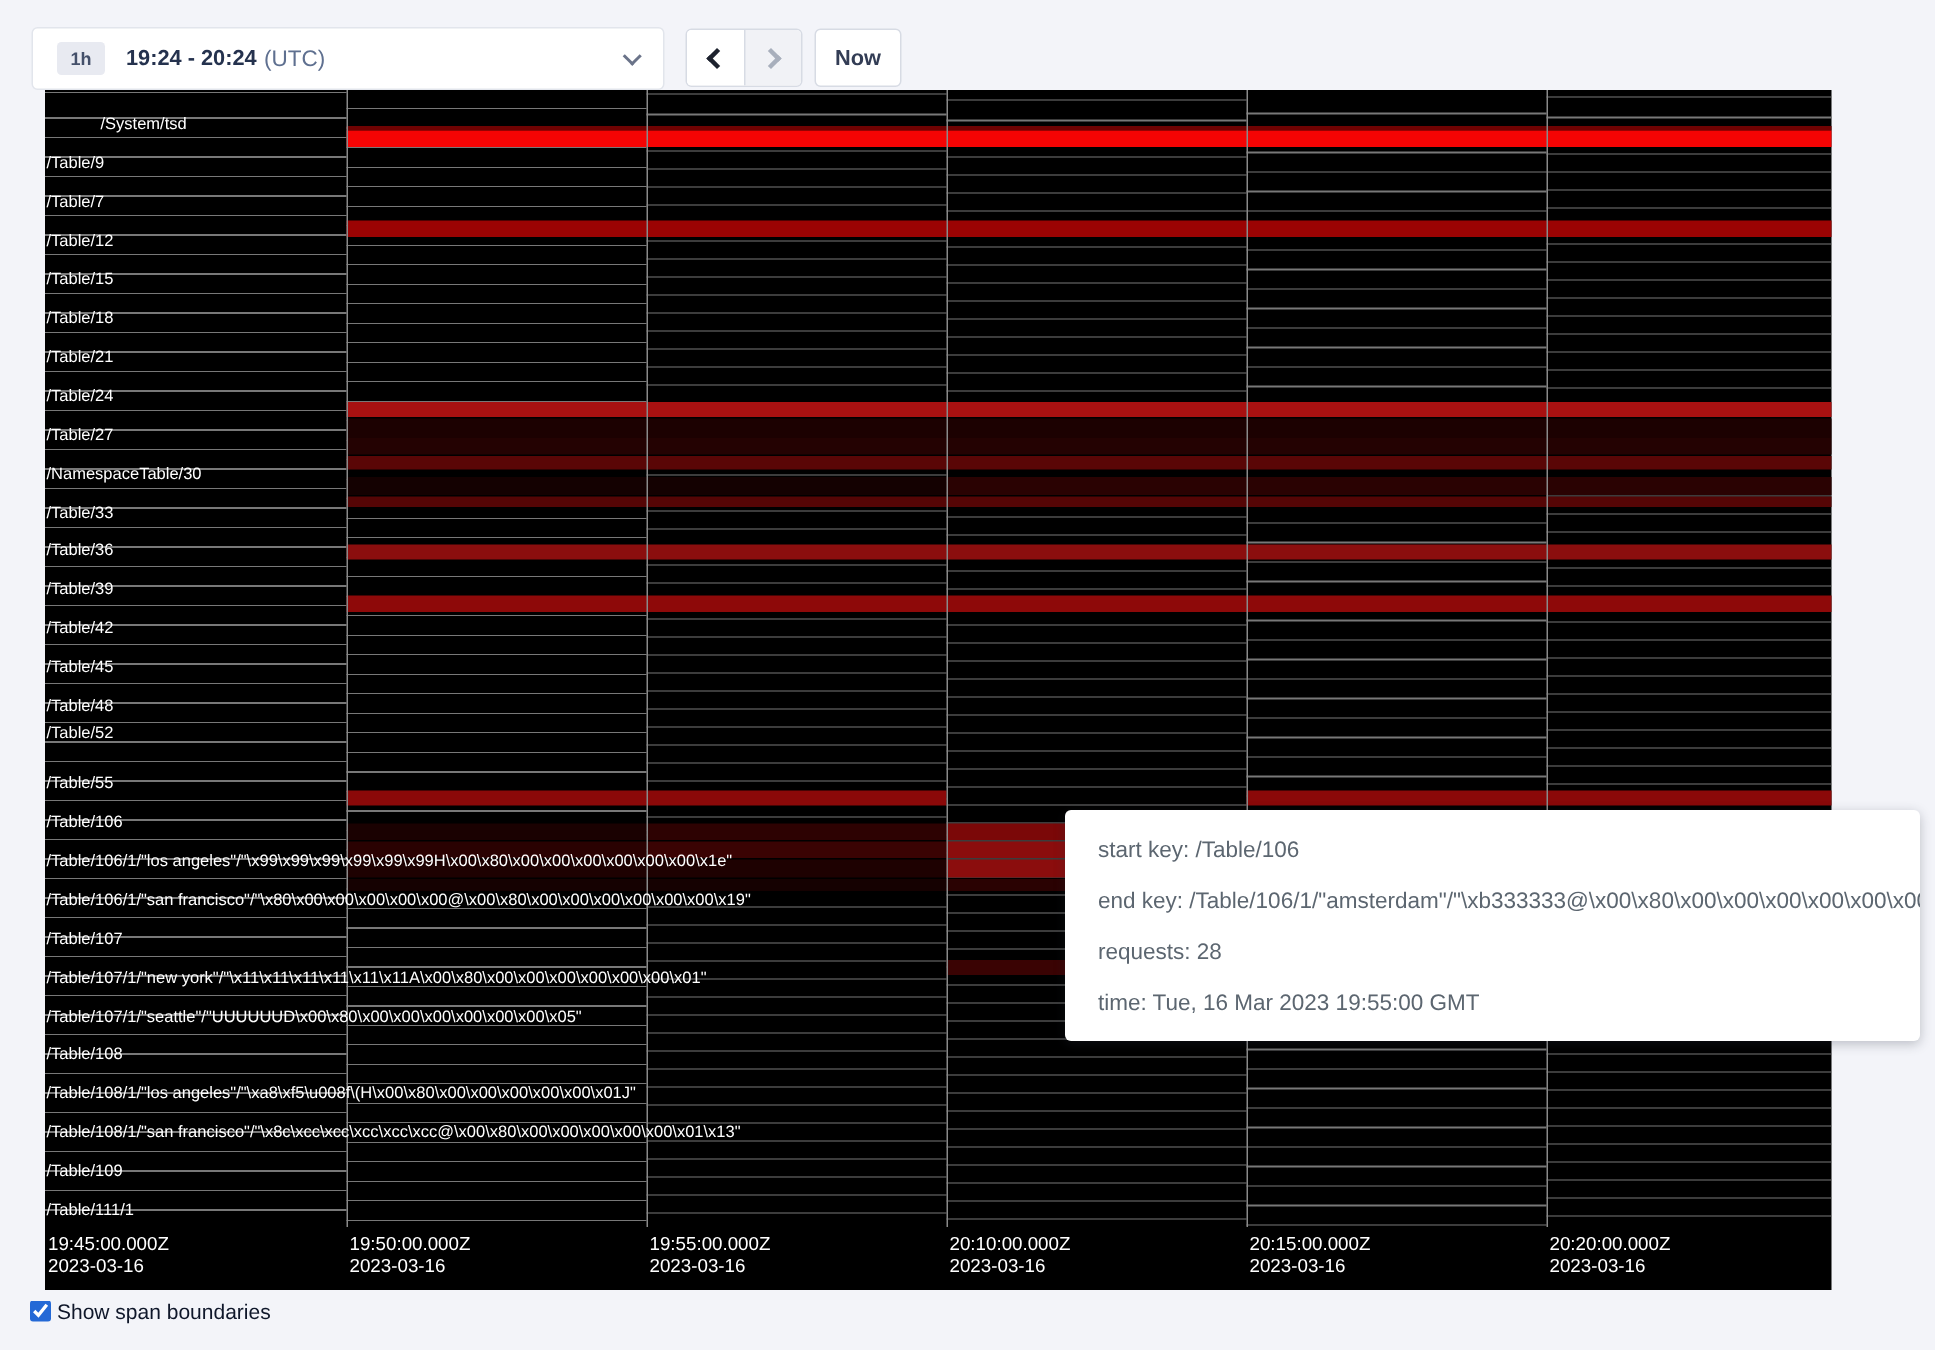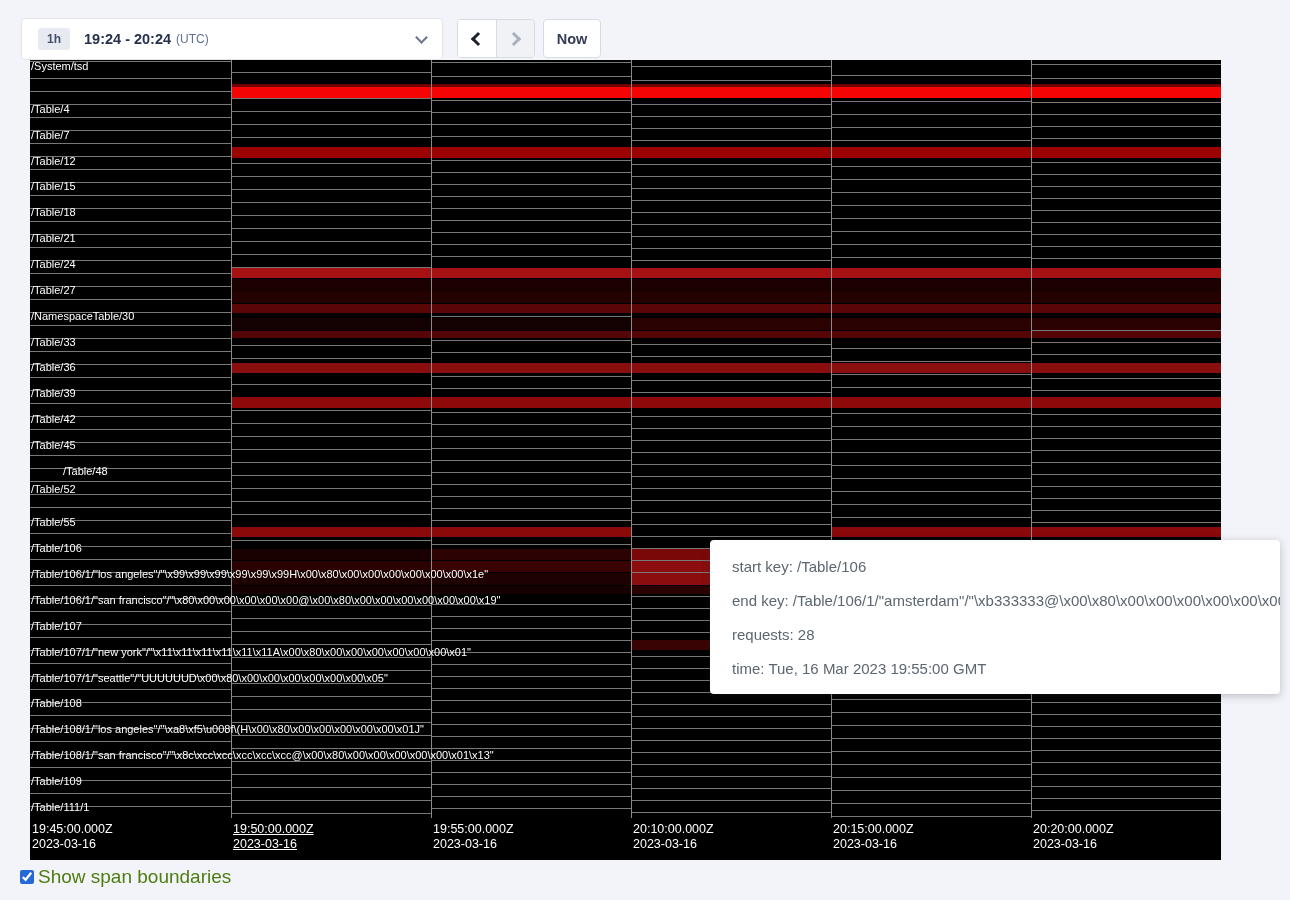--- a/index.html
+++ b/index.html
@@ -12,21 +12,21 @@
   .time-range-selector{
     position:absolute; left:21px; top:18px; width:422px; height:42px;
     background:#fff; border:1px solid #e2e5ec; border-radius:4px;
     display:flex; align-items:center; padding:0 16px; cursor:pointer;
   }
   .chip{
     background:#e8eaf1; border-radius:3px; padding:4px 9px;
     font-size:12px; font-weight:bold; color:#44506a; margin-right:14px;
   }
   .range-main{ font-size:14.5px; font-weight:bold; color:#25324e; }
-  .range-tz{ font-size:12px; color:#5f7090; font-weight:normal; margin-left:5px; }
+  .range-tz{ font-size:15px; color:#5f7090; font-weight:normal; margin-left:5px; }
   .chev{ display:inline-block; border-style:solid; border-color:currentColor; border-width:0; }
   .chev-down{ width:9px; height:9px; border-left-width:2px; border-bottom-width:2px;
     transform:rotate(-45deg); color:#6a7389; margin-left:auto; margin-bottom:4px; }
   .nav-group{
     position:absolute; left:457px; top:19px; height:39px; width:78px;
     display:flex; border:1px solid #d7dbe4; border-radius:4px; overflow:hidden; background:#fff;
   }
   .nav-btn{ width:39px; height:100%; border:none; background:#fff;
     display:flex; align-items:center; justify-content:center; cursor:pointer; }
   .nav-btn.next{ background:#f1f2f6; border-left:1px solid #d7dbe4; }
@@ -52,21 +52,21 @@
   .tooltip{
     position:absolute; left:710px; top:540px; width:570px; height:154px;
     background:#fff; border-radius:4px; box-shadow:0 2px 8px rgba(40,45,60,.28);
     padding:10px 22px; font-size:15px; color:#5c6670; line-height:34px; z-index:10;
     white-space:nowrap; overflow:hidden;
   }
 
   
   .footer{ position:absolute; left:20px; top:866px; display:flex; align-items:center; }
   .footer input{ width:14px; height:14px; accent-color:#2469d6; margin:0; }
-  .footer span{ font-size:19px; color:#4d7c0f; margin-left:4px; }
+  .footer span{ font-size:14px; color:#0f172a; margin-left:4px; }
 </style>
 </head>
 <body>
 
 <div class="canvas">
 
   <div class="toolbar">
     <div class="time-range-selector">
       <span class="chip">1h</span>
       <span class="range-main">19:24 - 20:24</span>
@@ -114,54 +114,54 @@
       <div class="hm-band" style="left: 201px; width: 400px; top: 513px; height: 12px; background: rgb(30, 1, 1);"></div>
       <div class="hm-band" style="left: 601px; width: 200px; top: 513px; height: 12px; background: rgb(139, 13, 13);"></div>
       <div class="hm-band" style="left: 201px; width: 400px; top: 526px; height: 8px; background: rgb(21, 1, 1);"></div>
       <div class="hm-band" style="left: 601px; width: 200px; top: 526px; height: 8px; background: rgb(42, 2, 2);"></div>
       <div class="hm-band" style="left: 601px; width: 200px; top: 580px; height: 10px; background: rgb(58, 3, 3);"></div>
       <div class="hm-vline" style="left: 201px; width: 1px; top: 0px; height: 758px; background: rgb(138, 138, 138);"></div>
       <div class="hm-vline" style="left: 401px; width: 1px; top: 0px; height: 758px; background: rgb(138, 138, 138);"></div>
       <div class="hm-vline" style="left: 601px; width: 1px; top: 0px; height: 758px; background: rgb(138, 138, 138);"></div>
       <div class="hm-vline" style="left: 801px; width: 1px; top: 0px; height: 758px; background: rgb(138, 138, 138);"></div>
       <div class="hm-vline" style="left: 1001px; width: 1px; top: 0px; height: 758px; background: rgb(138, 138, 138);"></div>
-      <div class="hm-ylabel" style="top: 6px;">/System/tsd</div>
-      <div class="hm-ylabel" style="top: 48.85px;">/Table/4</div>
+      <div class="hm-ylabel" style="top: 23px; padding-left: 36px;">/System/tsd</div>
+      <div class="hm-ylabel" style="top: 48.85px;">/Table/9</div>
       <div class="hm-ylabel" style="top: 74.7px;">/Table/7</div>
       <div class="hm-ylabel" style="top: 100.55px;">/Table/12</div>
       <div class="hm-ylabel" style="top: 126.4px;">/Table/15</div>
       <div class="hm-ylabel" style="top: 152.25px;">/Table/18</div>
       <div class="hm-ylabel" style="top: 178.1px;">/Table/21</div>
       <div class="hm-ylabel" style="top: 203.95px;">/Table/24</div>
       <div class="hm-ylabel" style="top: 229.8px;">/Table/27</div>
       <div class="hm-ylabel" style="top: 255.65px;">/NamespaceTable/30</div>
       <div class="hm-ylabel" style="top: 281.5px;">/Table/33</div>
       <div class="hm-ylabel" style="top: 307.35px;">/Table/36</div>
       <div class="hm-ylabel" style="top: 333.2px;">/Table/39</div>
       <div class="hm-ylabel" style="top: 359.05px;">/Table/42</div>
       <div class="hm-ylabel" style="top: 384.9px;">/Table/45</div>
-      <div class="hm-ylabel" style="top: 410.75px; padding-left: 32px;">/Table/48</div>
+      <div class="hm-ylabel" style="top: 410.75px;">/Table/48</div>
       <div class="hm-ylabel" style="top: 429px;">/Table/52</div>
       <div class="hm-ylabel" style="top: 462.45px;">/Table/55</div>
       <div class="hm-ylabel" style="top: 488.3px; text-align: right;">/Table/106</div>
       <div class="hm-ylabel" style="top: 514.15px;">/Table/106/1/"los angeles"/"\x99\x99\x99\x99\x99\x99H\x00\x80\x00\x00\x00\x00\x00\x00\x1e"</div>
       <div class="hm-ylabel" style="top: 540px;">/Table/106/1/"san francisco"/"\x80\x00\x00\x00\x00\x00@\x00\x80\x00\x00\x00\x00\x00\x00\x19"</div>
       <div class="hm-ylabel" style="top: 565.85px;">/Table/107</div>
       <div class="hm-ylabel" style="top: 591.7px;">/Table/107/1/"new york"/"\x11\x11\x11\x11\x11\x11A\x00\x80\x00\x00\x00\x00\x00\x00\x01"</div>
       <div class="hm-ylabel" style="top: 617.55px;">/Table/107/1/"seattle"/"UUUUUUD\x00\x80\x00\x00\x00\x00\x00\x00\x05"</div>
       <div class="hm-ylabel" style="top: 643.4px;">/Table/108</div>
       <div class="hm-ylabel" style="top: 669.25px;">/Table/108/1/"los angeles"/"\xa8\xf5\u008f\(H\x00\x80\x00\x00\x00\x00\x00\x01J"</div>
       <div class="hm-ylabel" style="top: 695.1px;">/Table/108/1/"san francisco"/"\x8c\xcc\xcc\xcc\xcc\xcc@\x00\x80\x00\x00\x00\x00\x00\x01\x13"</div>
       <div class="hm-ylabel" style="top: 720.95px;">/Table/109</div>
       <div class="hm-ylabel" style="top: 746.8px;">/Table/111/1</div>
       <div class="hm-xlabel" style="left: 2px; top: 762px;">
         <div>19:45:00.000Z</div>
         <div>2023-03-16</div>
       </div>
-      <div class="hm-xlabel" style="left: 203px; top: 762px; text-decoration: underline;">
+      <div class="hm-xlabel" style="left: 203px; top: 762px;">
         <div>19:50:00.000Z</div>
         <div>2023-03-16</div>
       </div>
       <div class="hm-xlabel" style="left: 403px; top: 762px;">
         <div>19:55:00.000Z</div>
         <div>2023-03-16</div>
       </div>
       <div class="hm-xlabel" style="left: 603px; top: 762px;">
         <div>20:10:00.000Z</div>
         <div>2023-03-16</div>

